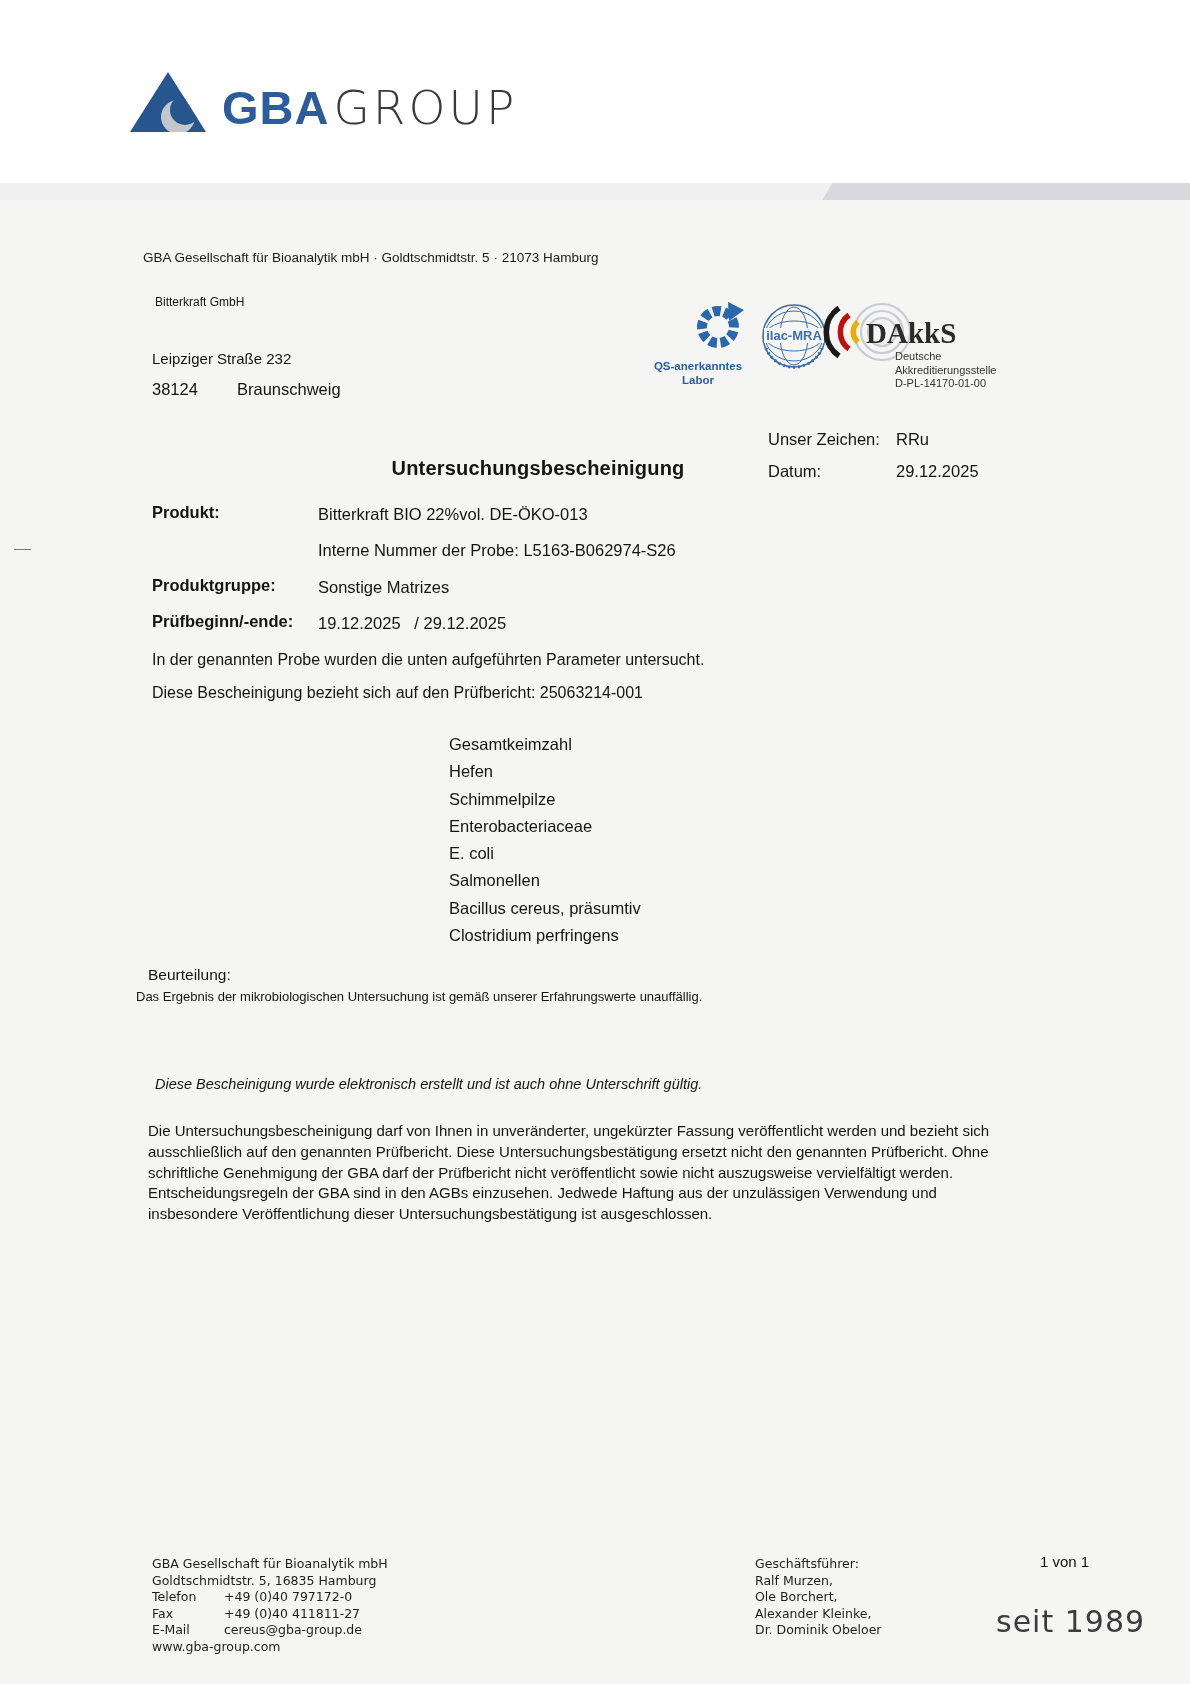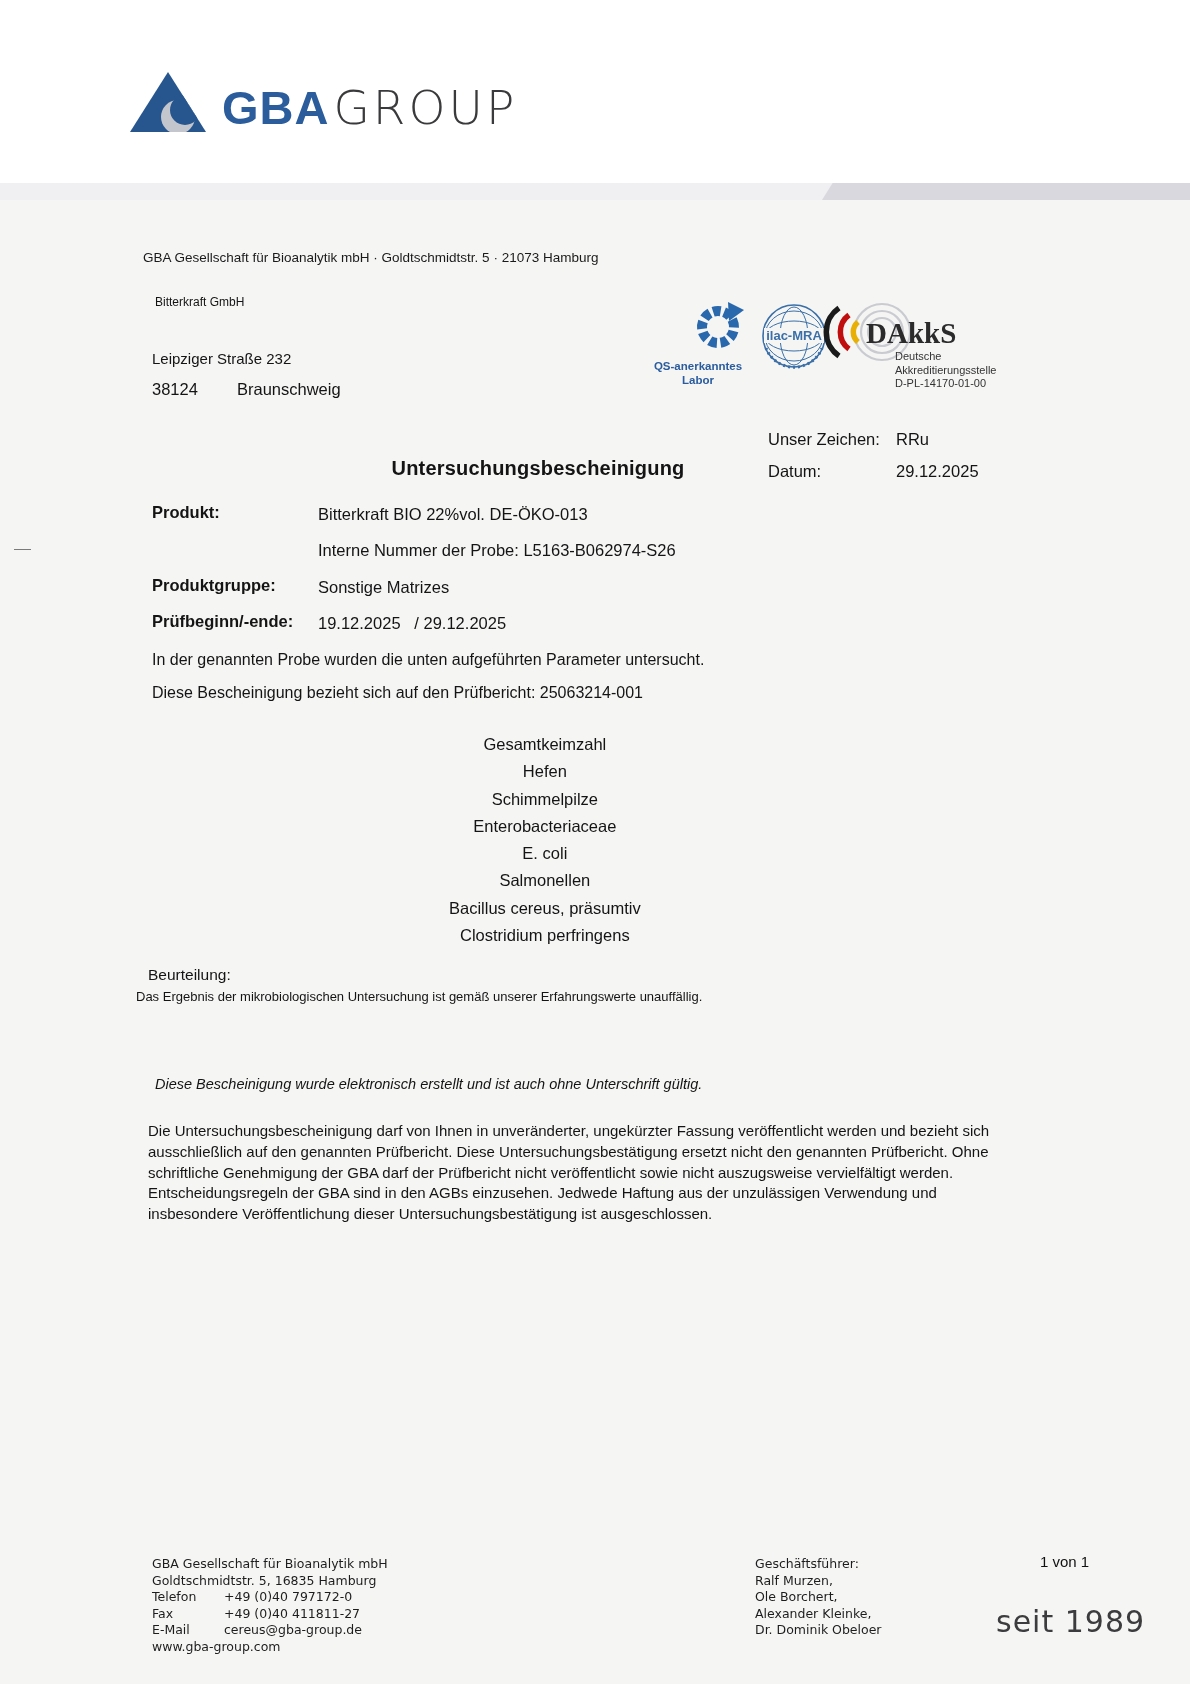--- a/index.html
+++ b/index.html
@@ -34,21 +34,21 @@
 
   .doc-title { left:152px; top:457px; width:772px; text-align:center; font-size:20px; font-weight:bold; letter-spacing:0.2px; }
 
   .f-label { font-weight:bold; font-size:16.5px; }
   .f-value { font-size:16.5px; }
   .pre { white-space:pre; }
 
   .intro { font-size:16px; }
 
   .param-list { left:449px; top:731px; font-size:16.5px; }
-  .param-item { line-height:27.3px; height:27.3px;text-align:center; }
+  .param-item { line-height:27.3px; height:27.3px; }
 
   .assessment-label { left:148px; top:966px; font-size:15.5px; }
   .assessment-text { left:136px; top:989px; font-size:13px; }
 
   .e-note { left:155px; top:1076px; font-size:14.5px; font-style:italic; }
 
   .legal { left:148px; top:1121px; width:856px; font-size:15px; line-height:20.8px; }
 
   .fold-mark { left:14px; top:549px; width:17px; border-top:1.5px solid #7a7a7a; }
 

